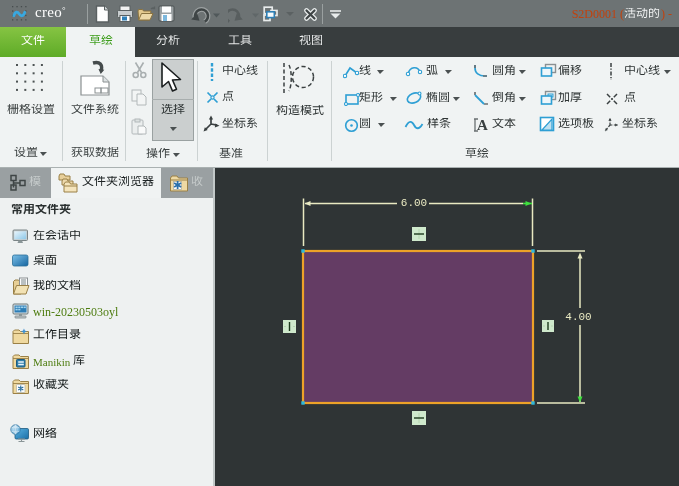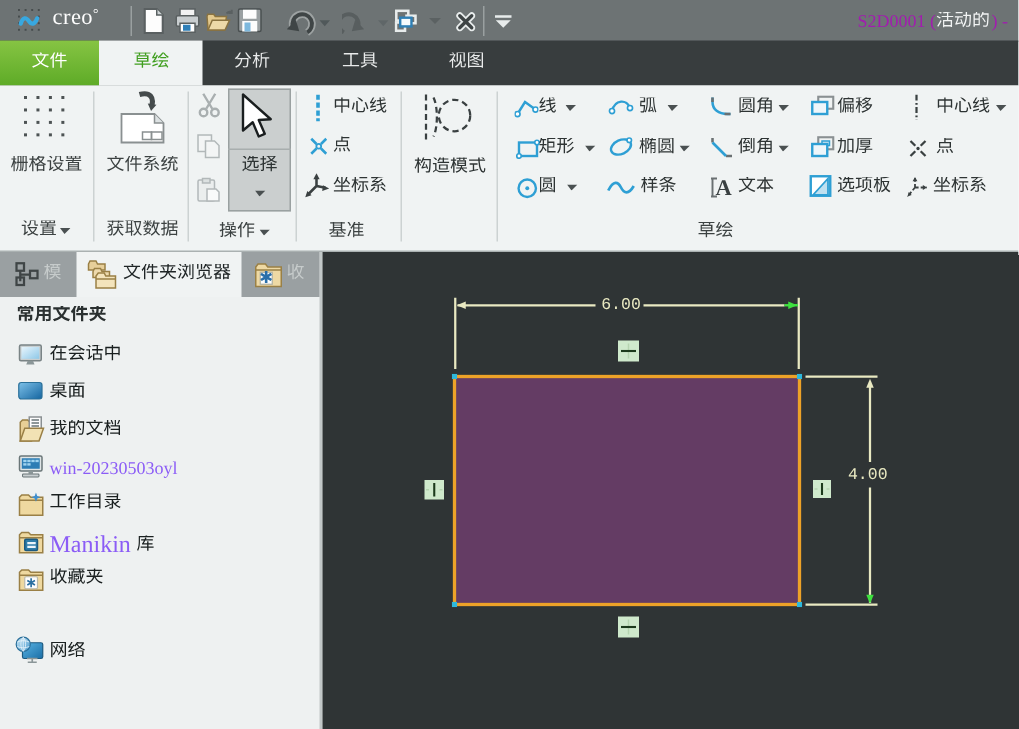--- a/index.html
+++ b/index.html
@@ -74,21 +74,21 @@
 <path d="M1 1 l8 0 -4 4 z" fill="#4a5052"></path>
     </svg>
 <svg class="abs" style="left:304px;top:8px" width="13" height="13" viewBox="0 0 13 13">
 <path d="M2.5 2.5 L10.5 10.5 M10.5 2.5 L2.5 10.5" stroke="#e8ecec" stroke-width="4.6" stroke-linecap="round"></path>
 <path d="M2.5 2.5 L10.5 10.5 M10.5 2.5 L2.5 10.5" stroke="#3e4445" stroke-width="2.2" stroke-linecap="round"></path>
 </svg>
 <svg class="abs" style="left:329px;top:10px" width="13" height="9" viewBox="0 0 13 9">
 <path d="M1 1 H12" stroke="#e8ecec" stroke-width="1.6"></path>
 <path d="M1.5 3.5 H11.5 L6.5 8.5 Z" fill="#e8ecec"></path>
     </svg>
-<div class="lat" style="left:0;top:0;width:672px;height:28px;display:flex;align-items:center;justify-content:flex-end;color:#a21caf;font-size:12px">S2D0001&nbsp;(<span style="display:inline-block;vertical-align:-2.5px;line-height:0"><svg width="37" height="13" viewBox="0 0 37 13">
+<div class="lat" style="left:0;top:0;width:672px;height:28px;display:flex;align-items:center;justify-content:flex-end;color:#c2410c;font-size:12px">S2D0001&nbsp;(<span style="display:inline-block;vertical-align:-2.5px;line-height:0"><svg width="37" height="13" viewBox="0 0 37 13">
           <path d="M1.1 -0.2C1.8 0.2 2.8 0.8 3.3 1.2L3.9 0.4C3.3 0.1 2.3 -0.5 1.6 -0.8ZM0.5 3.1C1.2 3.5 2.2 4.1 2.7 4.4L3.2 3.7C2.7 3.4 1.7 2.8 1 2.5ZM0.8 9.3 1.5 9.9C2.3 8.8 3.1 7.3 3.7 6L3.1 5.4C2.4 6.8 1.4 8.4 0.8 9.3ZM3.8 2.6V3.4H7.3V5.4H4.7V10.1H5.5V9.6H9.8V10H10.7V5.4H8.2V3.4H11.5V2.6H8.2V0.5C9.2 0.3 10.2 0 11 -0.2L10.2 -0.9C8.9 -0.4 6.5 -0.1 4.4 0.2C4.5 0.4 4.6 0.7 4.7 0.9C5.5 0.8 6.4 0.7 7.3 0.6V2.6ZM5.5 8.7V6.2H9.8V8.7Z M13.1 0V0.8H17.7V0ZM19.8 -0.8C19.8 0.1 19.8 1 19.8 1.8H18.1V2.7H19.8C19.6 5.4 19.1 7.9 17.5 9.4C17.7 9.6 18 9.9 18.2 10.1C20 8.4 20.5 5.7 20.7 2.7H22.4C22.3 6.9 22.2 8.5 21.8 8.9C21.7 9 21.6 9.1 21.4 9.1C21.1 9.1 20.5 9.1 19.8 9C20 9.3 20.1 9.6 20.1 9.9C20.7 9.9 21.4 9.9 21.7 9.9C22.1 9.9 22.4 9.8 22.6 9.4C23 8.9 23.2 7.2 23.3 2.3C23.3 2.1 23.3 1.8 23.3 1.8H20.7C20.7 1 20.7 0.1 20.7 -0.8ZM13.1 8.6 13.1 8.6V8.6C13.4 8.4 13.8 8.3 17.1 7.5L17.4 8.4L18.1 8.1C17.9 7.2 17.4 5.8 16.9 4.7L16.2 4.9C16.4 5.5 16.7 6.2 16.9 6.8L14 7.4C14.5 6.3 14.9 5 15.2 3.7H17.9V2.9H12.6V3.7H14.3C14 5.1 13.5 6.5 13.3 6.9C13.1 7.4 13 7.7 12.8 7.8C12.9 8 13 8.4 13.1 8.6Z M30.6 4C31.3 4.9 32.1 6.1 32.5 6.9L33.2 6.4C32.8 5.7 32 4.5 31.3 3.6ZM26.9 -1C26.8 -0.4 26.6 0.4 26.4 1H25V9.8H25.9V8.8H29.2V1H27.2C27.4 0.5 27.6 -0.2 27.9 -0.8ZM25.9 1.8H28.4V4.3H25.9ZM25.9 8V5.1H28.4V8ZM31.2 -1C30.8 0.6 30.1 2.3 29.3 3.4C29.5 3.5 29.9 3.7 30.1 3.9C30.5 3.3 30.9 2.6 31.2 1.8H34.3C34.1 6.6 33.9 8.4 33.6 8.8C33.4 9 33.3 9 33 9C32.8 9 32 9 31.2 9C31.4 9.2 31.5 9.6 31.5 9.8C32.2 9.9 32.9 9.9 33.3 9.9C33.8 9.8 34 9.7 34.3 9.3C34.8 8.8 35 6.9 35.1 1.4C35.1 1.3 35.1 0.9 35.1 0.9H31.5C31.7 0.4 31.9 -0.2 32 -0.8Z" fill="#f2f4f4"></path>
         </svg></span>)&nbsp;-</div>
 <div class="abs" style="left:0;top:27px;width:679px;height:30px;background:#383d3e"></div>
 <div class="abs" style="left:0;top:27px;width:66px;height:30px;background:linear-gradient(#86c443,#5eab27)"></div>
 <div class="abs" style="left:66px;top:27px;width:69px;height:30px;background:#f0f3f3"></div>
 <div style="position:absolute;left:21.0px;top:35.4px;line-height:0"><svg width="25" height="13" viewBox="0 0 25 13">
         <path d="M5.1 -0.8C5.4 -0.2 5.8 0.6 6 1.1L7 0.8C6.8 0.3 6.4 -0.5 6 -1ZM0.6 1.2V2H2.5C3.2 3.9 4.1 5.4 5.4 6.7C4 7.8 2.4 8.6 0.4 9.2C0.6 9.4 0.9 9.8 1 10.1C3 9.4 4.7 8.5 6 7.4C7.4 8.6 9 9.5 11 10C11.1 9.7 11.4 9.4 11.6 9.2C9.7 8.7 8.1 7.8 6.7 6.7C7.9 5.5 8.9 3.9 9.6 2H11.4V1.2ZM6 6.1C4.9 4.9 4 3.6 3.4 2H8.5C7.9 3.7 7.1 5 6 6.1Z M15.8 5V5.9H19.2V10.1H20.1V5.9H23.4V5H20.1V2.4H22.9V1.5H20.1V-0.8H19.2V1.5H17.6C17.8 1 17.9 0.4 18 -0.2L17.2 -0.4C16.9 1.2 16.4 2.8 15.7 3.8C15.9 3.9 16.3 4.1 16.5 4.2C16.8 3.7 17.1 3.1 17.4 2.4H19.2V5ZM15.2 -0.9C14.6 0.9 13.5 2.7 12.4 3.9C12.5 4.1 12.8 4.5 12.9 4.8C13.3 4.4 13.6 3.9 14 3.4V10.1H14.9V2C15.3 1.1 15.7 0.2 16.1 -0.7Z" fill="#ffffff"></path>
       </svg></div>
 <div style="position:absolute;left:89.0px;top:35.4px;line-height:0"><svg width="25" height="13" viewBox="0 0 25 13">
         <path d="M2.9 4.3H9V5.4H2.9ZM2.9 2.6H9V3.6H2.9ZM2.1 1.9V6.1H5.5V7.3H0.7V8.1H5.5V10.1H6.4V8.1H11.4V7.3H6.4V6.1H10V1.9ZM0.7 -0.1V0.7H3.5V1.7H4.4V0.7H7.6V1.7H8.5V0.7H11.3V-0.1H8.5V-1H7.6V-0.1H4.4V-1H3.5V-0.1Z M12.5 8.5 12.7 9.4C13.7 9 15 8.4 16.3 8L16.1 7.2C14.8 7.7 13.4 8.2 12.5 8.5ZM17.8 3V3.9H21.9V3ZM12.7 4C12.8 4 13.1 3.9 14.4 3.7C13.9 4.5 13.5 5.1 13.3 5.3C13 5.7 12.7 6 12.5 6.1C12.6 6.3 12.7 6.7 12.8 6.9C13 6.8 13.4 6.6 16.2 5.9C16.1 5.7 16.1 5.4 16.1 5.1L14 5.7C14.9 4.6 15.7 3.3 16.3 2L15.5 1.5C15.3 2 15.1 2.5 14.8 2.9L13.5 3.1C14.2 2 14.9 0.7 15.3 -0.6L14.5 -1C14.1 0.5 13.3 2 13 2.4C12.8 2.9 12.6 3.1 12.4 3.2C12.5 3.4 12.6 3.9 12.7 4ZM16.7 9.8C17 9.7 17.5 9.6 21.9 9.1C22.1 9.5 22.3 9.8 22.4 10.1L23.2 9.7C22.8 8.9 22 7.7 21.3 6.8L20.6 7.1C20.9 7.5 21.2 8 21.5 8.4L18.1 8.8C18.6 7.9 19.3 6.7 19.7 6H23V5.1H16.7V6H18.8C18.3 6.8 17.4 8.3 17.1 8.6C16.9 8.8 16.6 8.9 16.4 9C16.5 9.2 16.7 9.6 16.7 9.8ZM19.6 -1C18.9 0.7 17.6 2.1 16.2 3C16.4 3.2 16.6 3.7 16.7 3.9C17.9 3 19 1.9 19.8 0.5C20.6 1.7 21.9 2.9 23 3.7C23.1 3.5 23.3 3.1 23.5 2.9C22.3 2.1 21 0.9 20.2 -0.3L20.4 -0.7Z" fill="#3f9e1e"></path>
@@ -434,36 +434,36 @@
         <rect x="3.5" y="3.5" width="2.2" height="1.6"></rect>
         <rect x="6.2" y="3.5" width="2.2" height="1.6"></rect>
         <rect x="8.9" y="3.5" width="2.2" height="1.6"></rect>
         <rect x="11.6" y="3.5" width="2.2" height="1.6"></rect>
         <rect x="3.5" y="5.8" width="2.2" height="1.6"></rect>
         <rect x="6.2" y="5.8" width="2.2" height="1.6"></rect>
       </g>
 <rect x="7" y="11" width="3" height="1.8" fill="#8a9698"></rect>
 <rect x="3" y="13" width="11" height="2" rx="0.6" fill="#c8ced0" stroke="#6a7678" stroke-width="0.7"></rect>
 </svg>
-<div class="lat" style="left:33px;top:304.5px;font-size:12px;color:#8b5cf6">win-20230503oyl</div>
+<div class="lat" style="left:33px;top:304.5px;font-size:12px;color:#4d7c0f">win-20230503oyl</div>
 <svg class="abs" style="left:12px;top:328px" width="19" height="17" viewBox="0 0 19 17">
 <path d="M1 15.5 V3.5 L2.5 2 H7 L8.5 3.5 H16.5 V15.5 Z" fill="#efd9a0" stroke="#9a8046"></path>
 <path d="M1 5.5 H16.5" stroke="#9a8046" stroke-width="0.9"></path>
       <path d="M13.5 0.8 l1 2.6 2.6 1 -2.6 1 -1 2.6 -1-2.6 -2.6-1 2.6-1 z" fill="#3e8fd0" transform="translate(0.5,-0.3) scale(0.85)"></path>
     </svg>
 <div style="position:absolute;left:33.0px;top:329.4px;line-height:0"><svg width="49" height="13" viewBox="0 0 49 13">
         <path d="M0.6 8.3V9.2H11.4V8.3H6.5V1.3H10.8V0.4H1.2V1.3H5.5V8.3Z M18.3 -0.8C17.7 0.9 16.7 2.7 15.7 3.8C15.9 4 16.2 4.3 16.4 4.4C17 3.8 17.6 2.9 18.1 1.9H18.9V10.1H19.8V7.2H23.4V6.3H19.8V4.5H23.3V3.6H19.8V1.9H23.5V1H18.5C18.8 0.5 19 -0 19.2 -0.6ZM15.4 -0.9C14.7 0.9 13.6 2.7 12.4 3.9C12.6 4.1 12.9 4.6 13 4.8C13.4 4.4 13.8 3.9 14.1 3.3V10.1H15V1.9C15.5 1.1 15.9 0.2 16.3 -0.6Z M26.8 3.5H33.1V5.5H26.8ZM26.8 2.6V0.7H33.1V2.6ZM26.8 6.3H33.1V8.3H26.8ZM25.9 -0.2V10H26.8V9.2H33.1V10H34V-0.2Z M37.6 5.3C38.4 5.7 39.3 6.4 39.8 6.9L40.4 6.3C39.9 5.8 39 5.2 38.2 4.8ZM37.6 -0.3V0.5H44.9L44.8 1.6H38V2.5H44.8L44.7 3.6H36.8V4.4H41.5V6.6C39.8 7.3 38 8 36.8 8.5L37.3 9.3C38.5 8.8 40 8.1 41.5 7.4V9.1C41.5 9.3 41.5 9.3 41.3 9.3C41.1 9.3 40.4 9.3 39.7 9.3C39.8 9.5 40 9.9 40 10.1C41 10.1 41.6 10.1 41.9 10C42.3 9.8 42.4 9.6 42.4 9.1V6.3C43.5 7.8 45 9 46.8 9.6C47 9.4 47.2 9 47.4 8.8C46.1 8.5 45 7.8 44.1 7C44.9 6.5 45.8 5.9 46.5 5.2L45.7 4.7C45.2 5.2 44.3 5.9 43.5 6.4C43.1 5.9 42.7 5.4 42.4 4.7V4.4H47.3V3.6H45.6C45.8 2.3 45.8 0.9 45.9 -0.3L45.2 -0.3L45 -0.3Z" fill="#1a2020"></path>
       </svg></div>
 <svg class="abs" style="left:12px;top:353px" width="19" height="17" viewBox="0 0 19 17">
 <path d="M1 15.5 V3.5 L2.5 2 H7 L8.5 3.5 H16.5 V15.5 Z" fill="#efd9a0" stroke="#9a8046"></path>
 <path d="M1 5.5 H16.5" stroke="#9a8046" stroke-width="0.9"></path>
       <rect x="4.5" y="6.5" width="8.5" height="7.5" rx="0.8" fill="#2e7eaa" stroke="#1c5a80"></rect>
       <path d="M6.2 9 H11.8 M6.2 11.5 H11.8" stroke="#eaf4fa" stroke-width="1.5"></path>
     </svg>
-<div class="lat" style="left:33px;top:354.5px;font-size:16px;color:#8b5cf6">Manikin <span style="display:inline-block;vertical-align:-2.5px;line-height:0"><svg width="13" height="13" viewBox="0 0 13 13">
+<div class="lat" style="left:33px;top:354.5px;font-size:11px;color:#4d7c0f">Manikin <span style="display:inline-block;vertical-align:-2.5px;line-height:0"><svg width="13" height="13" viewBox="0 0 13 13">
           <path d="M3.9 6.2C4 6.1 4.4 6 5 6H7.1V7.4H2.8V8.2H7.1V10.1H8V8.2H11.4V7.4H8V6H10.7V5.2H8V3.9H7.1V5.2H4.8C5.2 4.6 5.6 4 5.9 3.3H10.9V2.5H6.3L6.7 1.7L5.8 1.3C5.7 1.7 5.5 2.1 5.3 2.5H3.1V3.3H4.9C4.6 3.9 4.4 4.4 4.2 4.6C4 5 3.8 5.3 3.6 5.3C3.7 5.5 3.9 6 3.9 6.2ZM5.6 -0.7C5.8 -0.4 6 -0.1 6.2 0.3H1.5V3.7C1.5 5.5 1.4 7.9 0.4 9.6C0.6 9.7 1 10 1.1 10.1C2.2 8.3 2.3 5.6 2.3 3.7V1.1H11.4V0.3H7.2C7.1 -0.1 6.8 -0.6 6.5 -1Z" fill="#1a2020"></path>
         </svg></span></div>
 <svg class="abs" style="left:12px;top:378px" width="19" height="17" viewBox="0 0 19 17">
 <path d="M1 15.5 V3.5 L2.5 2 H7 L8.5 3.5 H16.5 V15.5 Z" fill="#efd9a0" stroke="#9a8046"></path>
 <path d="M1 5.5 H16.5" stroke="#9a8046" stroke-width="0.9"></path>
       <rect x="4.5" y="6.5" width="8.5" height="8" rx="0.8" fill="#fdfdfd" stroke="#b8b8aa" stroke-width="0.8"></rect>
       <g stroke="#2a6fa0" stroke-width="1.1">
         <path d="M8.75 7.5 V13.5 M6.2 9 L11.3 12 M11.3 9 L6.2 12"></path>
       </g>
     </svg>

